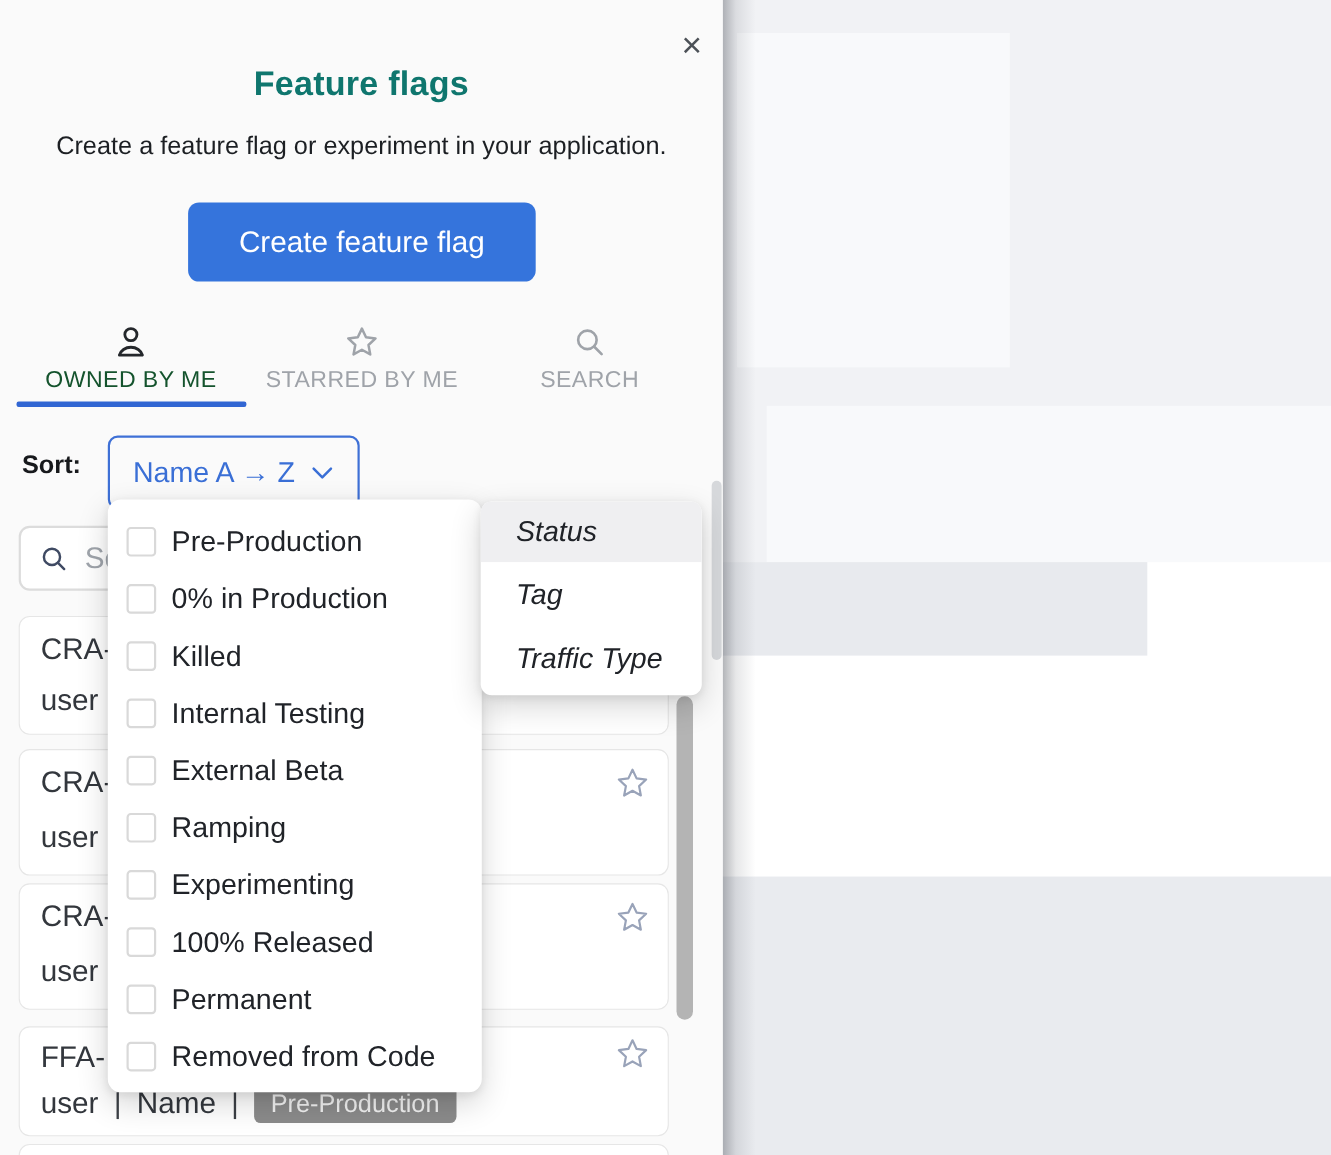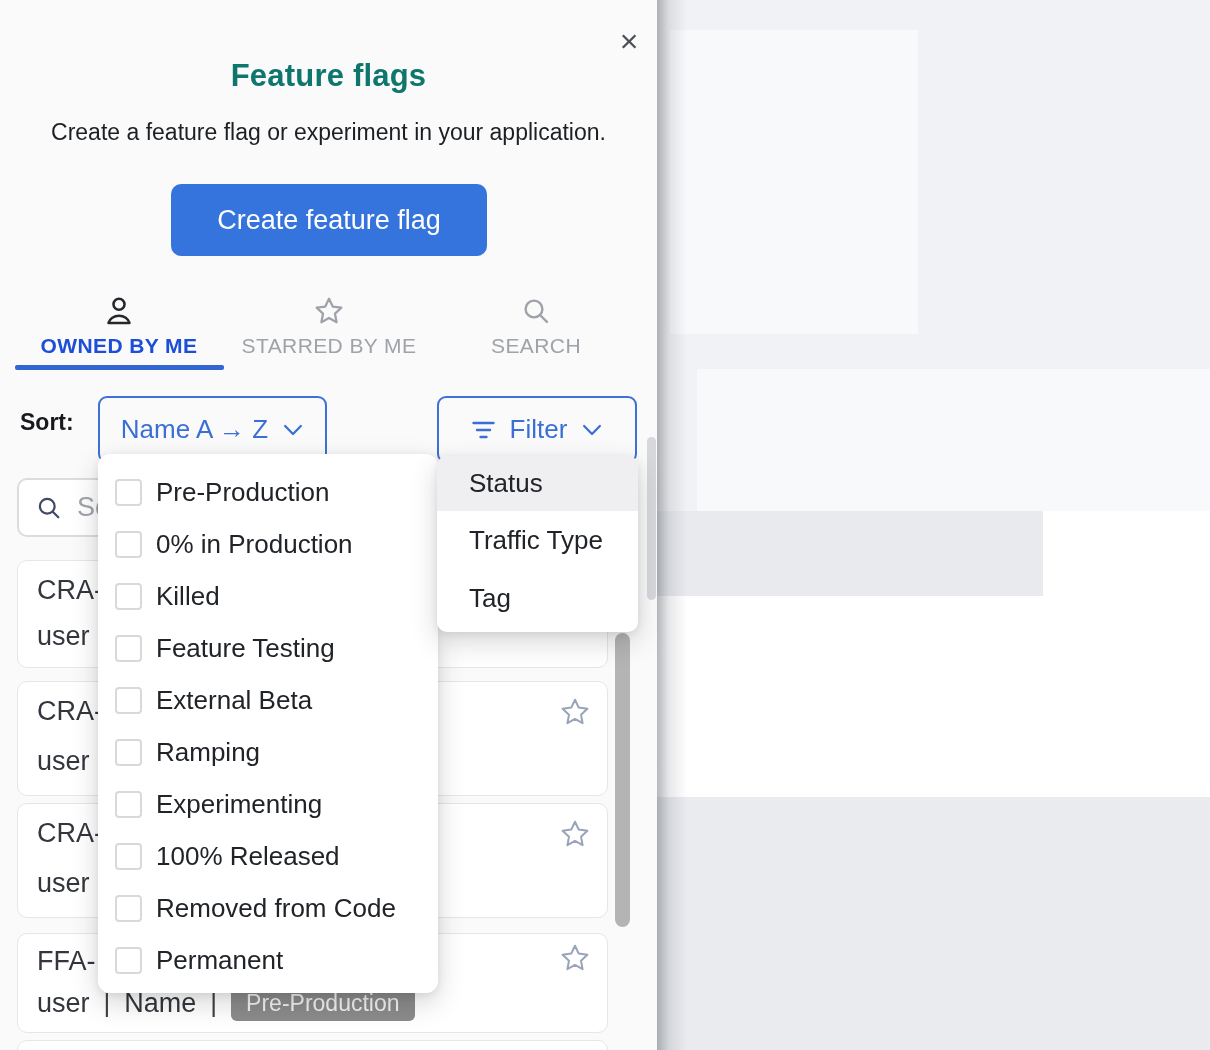--- a/index.html
+++ b/index.html
@@ -25,21 +25,21 @@
     font-size:31px;font-weight:700;color:#0f766e;letter-spacing:.2px;}
   .subtitle{position:absolute;left:0;top:119px;width:657px;text-align:center;
     font-size:23px;color:#1c1f23;}
   .create-btn{position:absolute;left:171px;top:184px;width:316px;height:72px;border:none;
     border-radius:10px;background:#3574dc;color:#ffffff;font-size:27px;
     font-family:inherit;cursor:pointer;}
   
   .tab{position:absolute;top:294px;text-align:center;cursor:pointer;}
   .tab .ticon{display:block;height:34px;margin-bottom:6px;}
   .tab .tlabel{font-size:21px;letter-spacing:.4px;}
-  .tab.active .tlabel{color:#1d4ed8;font-weight:bold;}
+  .tab.active .tlabel{color:#14532d;}
   .tab.inactive .tlabel{color:#9fa3a9;margin-top:16px;}
   .tab.active{color:#24272b;}
   .tab.inactive{color:#9fa3a9;}
   .tab-underline{position:absolute;left:15px;top:365px;width:209px;height:5px;
     background:#3166d3;border-radius:2px;}
   
   .sort-label{position:absolute;left:20px;top:409px;font-size:23px;font-weight:700;color:#17191c;}
   .outline-btn{position:absolute;top:396px;height:67px;box-sizing:border-box;
     border:2px solid #3e70d6;border-radius:9px;background:transparent;color:#3a6fd6;
     font-size:26px;font-family:inherit;display:flex;align-items:center;justify-content:center;
@@ -49,21 +49,21 @@
   
   .menu{position:absolute;background:#ffffff;border-radius:12px;z-index:20;
     box-shadow:0 10px 28px rgba(0,0,0,.16),0 2px 8px rgba(0,0,0,.08);}
   #status-menu{left:98px;top:454px;width:340px;height:539px;padding:12px 0 8px 0;box-sizing:border-box;}
   .menu-item{height:52px;display:flex;align-items:center;padding-left:17px;gap:14px;cursor:pointer;}
   .checkbox{width:27px;height:27px;box-sizing:border-box;border:2px solid #d9d9d9;
     border-radius:4px;background:#fff;flex:none;}
   .menu-item .mlabel{font-size:26px;color:#202328;}
   #filter-menu{left:437px;top:456px;width:201px;height:176px;border-radius:10px;overflow:hidden;}
   .fmenu-item{height:58px;display:flex;align-items:center;padding-left:32px;
-    font-size:26px;color:#202328;cursor:pointer;}
+    font-size:26px;color:#202328;cursor:pointer;font-style:italic;}
   .fmenu-item.highlighted{background:#efeff1;height:55px;}
   
   .search-box{position:absolute;left:17px;top:478px;width:591px;height:59px;box-sizing:border-box;
     background:#fff;border:2px solid #dcdcdc;border-radius:10px;display:flex;align-items:center;
     padding:0 16px;gap:12px;z-index:1;}
   .search-box input{border:none;outline:none;flex:1;font-size:27px;font-family:inherit;
     color:#33373d;background:transparent;}
   .search-box input::placeholder{color:#9fa4ab;}
   
   .card{position:absolute;left:17px;width:591px;box-sizing:border-box;background:#fff;
@@ -136,35 +136,20 @@
 
   <button class="outline-btn" id="sort-btn">
     <span>Name A → Z</span>
     <span>
       <svg width="22" height="14" viewBox="0 0 24 16" fill="none" stroke="#3a6fd6" stroke-width="2.6" stroke-linecap="round" stroke-linejoin="round">
         <path d="M3 3.5 L12 12.5 L21 3.5"></path>
       </svg>
     </span>
   </button>
 
-  <button class="outline-btn" id="filter-btn">
-    <span>
-      <svg width="25" height="22" viewBox="0 0 24 22" fill="none" stroke="#3a6fd6" stroke-width="2.4" stroke-linecap="round">
-        <line x1="2" y1="4" x2="22" y2="4"></line>
-        <line x1="5.5" y1="11" x2="18.5" y2="11"></line>
-        <line x1="9" y1="18" x2="15" y2="18"></line>
-      </svg>
-    </span>
-    <span>Filter</span>
-    <span>
-      <svg width="22" height="14" viewBox="0 0 24 16" fill="none" stroke="#3a6fd6" stroke-width="2.6" stroke-linecap="round" stroke-linejoin="round">
-        <path d="M3 3.5 L12 12.5 L21 3.5"></path>
-      </svg>
-    </span>
-  </button>
 
   <div class="search-box">
     <span>
       <svg width="28" height="28" viewBox="0 0 24 24" fill="none" stroke="#3f4a63" stroke-width="1.9" stroke-linecap="round">
         <circle cx="10.5" cy="10.5" r="6.3"></circle>
         <line x1="15.2" y1="15.2" x2="20" y2="20"></line>
       </svg>
     </span>
     <input type="text" value="" placeholder="Search" style="">
   </div>
@@ -229,47 +214,47 @@
     <div class="menu-item">
       <span class="checkbox"></span>
       <span class="mlabel">0% in Production</span>
     </div>
     <div class="menu-item">
       <span class="checkbox"></span>
       <span class="mlabel">Killed</span>
     </div>
     <div class="menu-item">
       <span class="checkbox"></span>
-      <span class="mlabel">Feature Testing</span>
+      <span class="mlabel">Internal Testing</span>
     </div>
     <div class="menu-item">
       <span class="checkbox"></span>
       <span class="mlabel">External Beta</span>
     </div>
     <div class="menu-item">
       <span class="checkbox"></span>
       <span class="mlabel">Ramping</span>
     </div>
     <div class="menu-item">
       <span class="checkbox"></span>
       <span class="mlabel">Experimenting</span>
     </div>
     <div class="menu-item">
       <span class="checkbox"></span>
       <span class="mlabel">100% Released</span>
     </div>
     <div class="menu-item">
       <span class="checkbox"></span>
+      <span class="mlabel">Permanent</span>
+    </div>
+    <div class="menu-item">
+      <span class="checkbox"></span>
       <span class="mlabel">Removed from Code</span>
-    </div>
-    <div class="menu-item">
-      <span class="checkbox"></span>
-      <span class="mlabel">Permanent</span>
     </div>
   </div>
 
   <div class="menu" id="filter-menu">
     <div class="fmenu-item highlighted">Status</div>
+    <div class="fmenu-item">Tag</div>
     <div class="fmenu-item">Traffic Type</div>
-    <div class="fmenu-item">Tag</div>
   </div>
 
 </div>
 
 </body></html>

